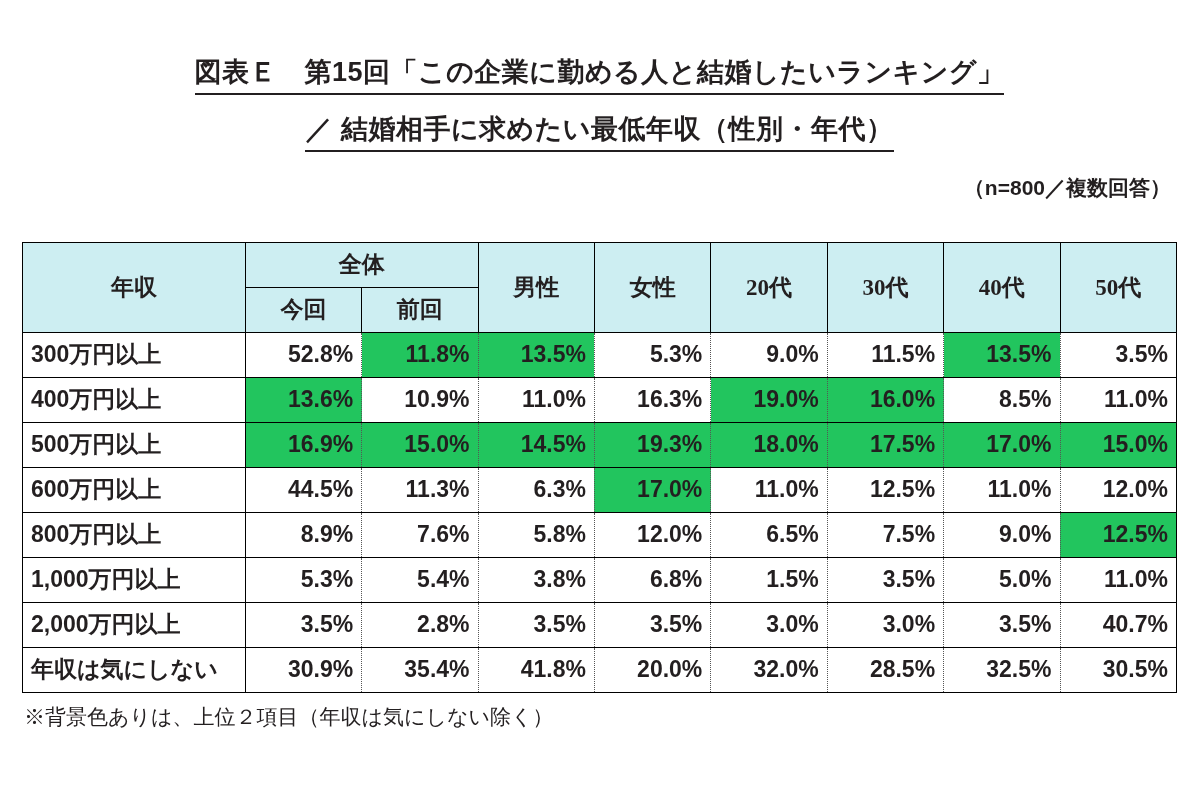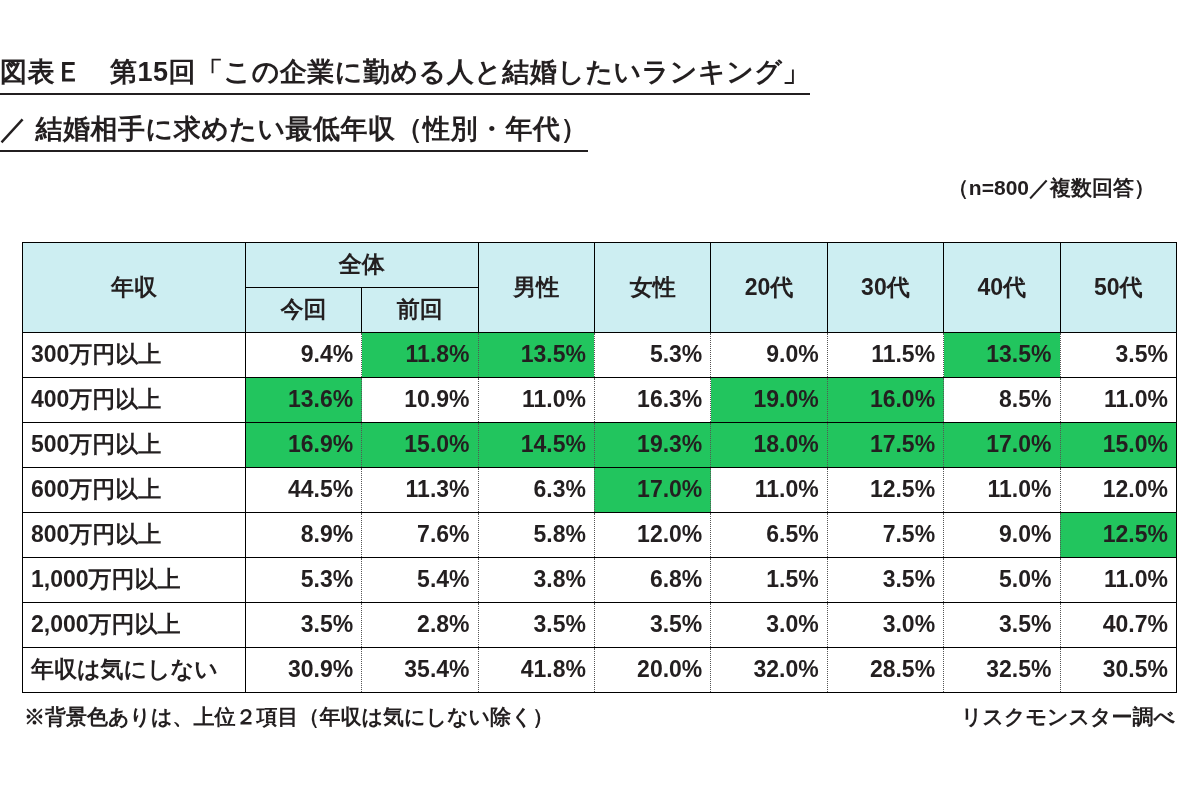--- a/index.html
+++ b/index.html
@@ -14,38 +14,38 @@
     color: #231f20;
     overflow: hidden;
   }
   .page {
     position: relative;
     width: 1199px;
     height: 800px;
     box-sizing: border-box;
   }
   .title-block {
-    text-align: left;
+    text-align: center;
     padding-top: 56px;
   }
   .title-line {
     display: inline-block;
     font-size: 27px;
     font-weight: bold;
     letter-spacing: 0.5px;
     border-bottom: 2px solid #231f20;
     padding-bottom: 3px;
     line-height: 1.25;
   }
   .title-line2 {
     margin-top: 18px;
   }
   .note-right {
     text-align: right;
-    padding-right: 44px;
+    padding-right: 28px;
     margin-top: 22px;
     font-size: 21px;
     font-weight: bold;
   }
   .table-wrap {
     padding: 0 22px;
     margin-top: 6px;
   }
   table.data {
     border-collapse: collapse;
@@ -85,30 +85,31 @@
     width: 222px;
   }
   th.grp {
     width: 232px;
   }
   th.sub {
     width: 116px;
   }
   th.col {
     width: 116px;
+    font-family: Liberation Serif, serif;
   }
   td.hl {
     background: #22c55e;
   }
   .footer {
     display: flex;
     justify-content: space-between;
     padding: 10px 24px 0 24px;
     font-size: 21px;
-    font-weight: bold;
+    font-weight: normal;
   }
 </style>
 </head>
 <body>
 
 <div class="page">
 
   <div class="title-block">
     <div class="title-line">図表Ｅ　第15回「この企業に勤める人と結婚したいランキング」</div>
     <div class="title-line title-line2">／ 結婚相手に求めたい最低年収（性別・年代）</div>
@@ -130,21 +131,21 @@
           <th class="col" rowspan="2">50代</th>
         </tr>
         <tr>
           <th class="sub">今回</th>
           <th class="sub">前回</th>
         </tr>
       </thead>
       <tbody id="tbody">
           <tr>
             <td class="rowhead">300万円以上</td>
-            <td class="val">9.4%</td>
+            <td class="val">52.8%</td>
             <td class="val hl">11.8%</td>
             <td class="val hl">13.5%</td>
             <td class="val">5.3%</td>
             <td class="val">9.0%</td>
             <td class="val">11.5%</td>
             <td class="val hl">13.5%</td>
             <td class="val last">3.5%</td>
           </tr>
           <tr>
             <td class="rowhead">400万円以上</td>
@@ -222,16 +223,15 @@
             <td class="val">28.5%</td>
             <td class="val">32.5%</td>
             <td class="val last">30.5%</td>
           </tr>
         </tbody>
     </table>
   </div>
 
   <div class="footer">
     <div>※背景色ありは、上位２項目（年収は気にしない除く）</div>
-    <div>リスクモンスター調べ</div>
   </div>
 
 </div>
 
 </body></html>

